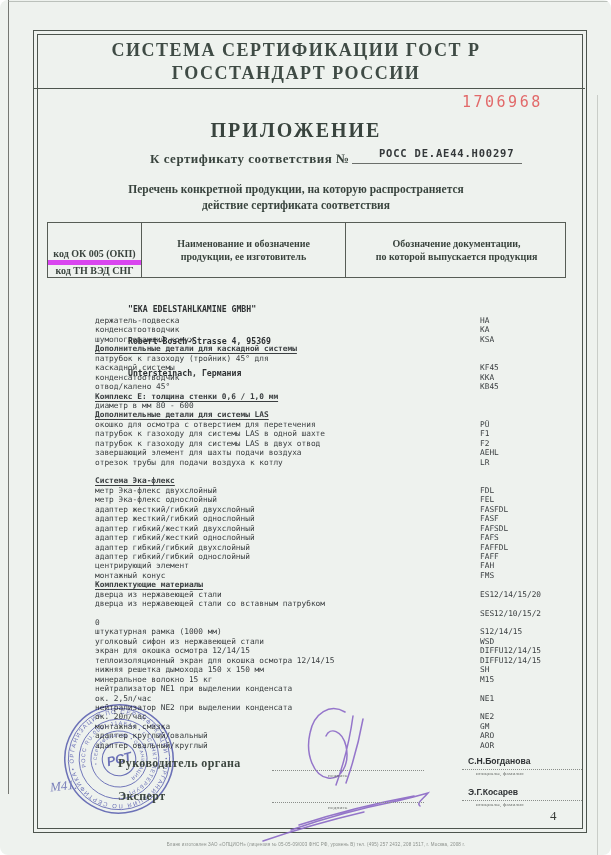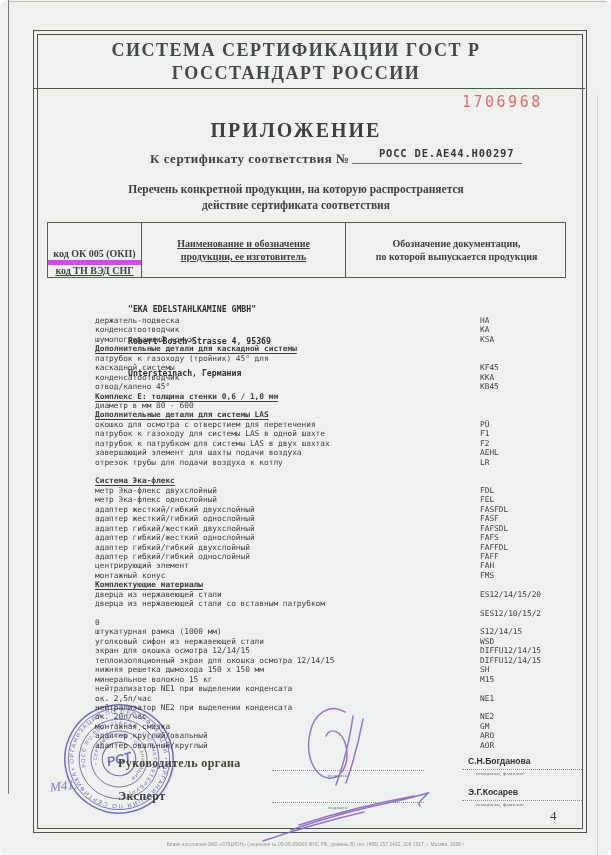--- a/index.html
+++ b/index.html
@@ -25,22 +25,22 @@
                font-weight:bold;font-size:10.5px;letter-spacing:.8px;color:#34383a;}
   .cert-underline{position:absolute;left:352px;top:163px;width:170px;height:1px;background:#6b6f6b;}
   .subtitle{position:absolute;left:60px;top:181px;width:472px;text-align:center;
             font-weight:bold;font-size:11.5px;color:#39443e;line-height:16px;}
   
   .tbl{position:absolute;left:47px;top:222px;width:519px;height:56px;border:1px solid #575d56;
        display:grid;grid-template-columns:94px 204px 221px;box-sizing:border-box;
        font-weight:bold;font-size:10px;color:#39433d;}
   .tbl .c1{border-right:1px solid #575d56;display:flex;flex-direction:column;}
   .tbl .c1a{flex:1;border-bottom:5px solid #d946ef;display:flex;align-items:center;justify-content:center;margin-top:24px;}
-  .tbl .c1b{flex:1;display:flex;align-items:center;justify-content:center;text-decoration:underline;}
-  .tbl .c2{border-right:1px solid #575d56;display:flex;flex-direction:column;align-items:center;justify-content:center;line-height:13px;text-decoration:underline;}
+  .tbl .c1b{flex:1;display:flex;align-items:center;justify-content:center;}
+  .tbl .c2{border-right:1px solid #575d56;display:flex;flex-direction:column;align-items:center;justify-content:center;line-height:13px;}
   .tbl .c3{display:flex;flex-direction:column;align-items:center;justify-content:center;line-height:13px;}
   
   .manufacturer{position:absolute;left:128px;top:282px;font-family:"DejaVu Sans Mono",monospace;
                 font-weight:bold;font-size:8.2px;line-height:10.8px;color:#2e3133;white-space:pre;}
   .plist{position:absolute;left:95px;top:316px;width:475px;font-family:"DejaVu Sans Mono",monospace;
          font-size:7.8px;color:#3a3e40;}
   .prow{position:relative;height:9.45px;line-height:9.45px;white-space:pre;}
   .prow .pcode{position:absolute;left:385px;top:0;}
   .prow.sect .pname{font-weight:bold;text-decoration:underline;text-underline-offset:2px;}
   
@@ -116,21 +116,21 @@
       <div class="prow sect"><span class="pname">Дополнительные детали для каскадной системы</span><span class="pcode"></span></div>
       <div class="prow"><span class="pname">патрубок к газоходу (тройник) 45° для</span><span class="pcode"></span></div>
       <div class="prow"><span class="pname">каскадной системы</span><span class="pcode">KF45</span></div>
       <div class="prow"><span class="pname">конденсатоотводчик</span><span class="pcode">KKA</span></div>
       <div class="prow"><span class="pname">отвод/калено 45°</span><span class="pcode">KB45</span></div>
       <div class="prow sect"><span class="pname">Комплекс Е: толщина стенки 0,6 / 1,0 мм</span><span class="pcode"></span></div>
       <div class="prow"><span class="pname">диаметр в мм 80 - 600</span><span class="pcode"></span></div>
       <div class="prow sect"><span class="pname">Дополнительные детали для системы LAS</span><span class="pcode"></span></div>
       <div class="prow"><span class="pname">окошко для осмотра с отверстием для перетечения</span><span class="pcode">PÜ</span></div>
       <div class="prow"><span class="pname">патрубок к газоходу для системы LAS в одной шахте</span><span class="pcode">F1</span></div>
-      <div class="prow"><span class="pname">патрубок к патрубком для системы LAS в двух шахтах</span><span class="pcode">F2</span></div>
+      <div class="prow"><span class="pname">патрубок к газоходу для системы LAS в двух отвод</span><span class="pcode">F2</span></div>
       <div class="prow"><span class="pname">завершающий элемент для шахты подачи воздуха</span><span class="pcode">AEHL</span></div>
       <div class="prow"><span class="pname">отрезок трубы для подачи воздуха к котлу</span><span class="pcode">LR</span></div>
       <div class="prow"><span class="pname"></span><span class="pcode"></span></div>
       <div class="prow sect"><span class="pname">Система Эка-флекс</span><span class="pcode"></span></div>
       <div class="prow"><span class="pname">метр Эка-флекс двухслойный</span><span class="pcode">FDL</span></div>
       <div class="prow"><span class="pname">метр Эка-флекс однослойный</span><span class="pcode">FEL</span></div>
       <div class="prow"><span class="pname">адаптер жесткий/гибкий двухслойный</span><span class="pcode">FASFDL</span></div>
       <div class="prow"><span class="pname">адаптер жесткий/гибкий однослойный</span><span class="pcode">FASF</span></div>
       <div class="prow"><span class="pname">адаптер гибкий/жесткий двухслойный</span><span class="pcode">FAFSDL</span></div>
       <div class="prow"><span class="pname">адаптер гибкий/жесткий однослойный</span><span class="pcode">FAFS</span></div>

